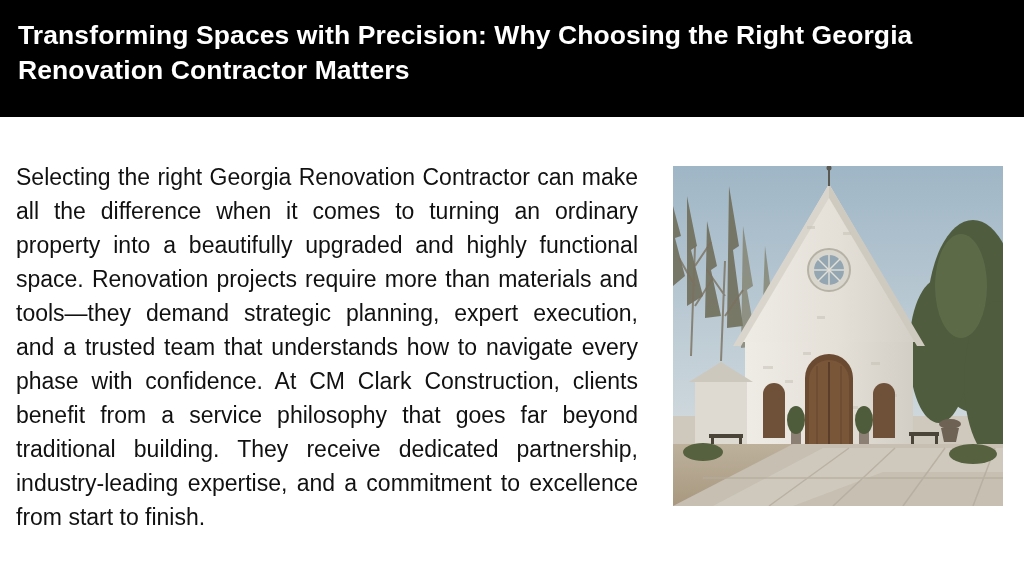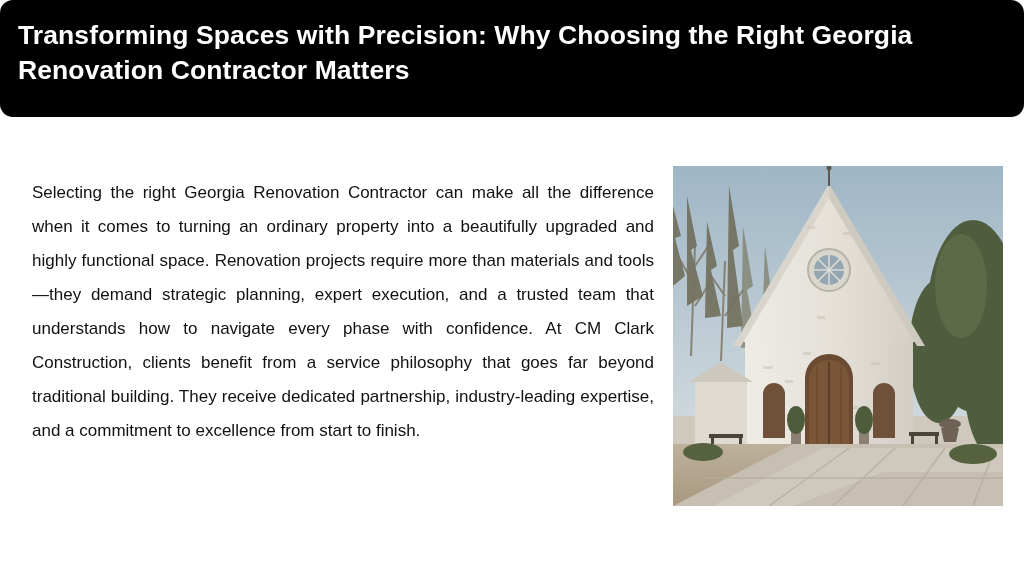--- a/index.html
+++ b/index.html
@@ -21,41 +21,40 @@
   }
   .title-bar {
     position: absolute;
     left: 0;
     top: 0;
     width: 1024px;
     height: 117px;
     background: #000000;
     box-sizing: border-box;
     padding: 18px 28px 12px 18px;
-    border-radius: 13px;
   }
   .title-text {
     color: #ffffff;
     font-size: 26.5px;
     font-weight: bold;
     line-height: 1.33;
     letter-spacing: 0.1px;
     margin: 0;
   }
   .body-text {
     position: absolute;
     left: 16px;
     top: 160px;
     width: 622px;
-    font-size: 17px;
+    font-size: 23px;
     line-height: 34px;
     color: #111111;
     text-align: justify;
     text-justify: inter-word;
-    margin: 16px;
+    margin: 0;
   }
   .photo-frame {
     position: absolute;
     left: 673px;
     top: 166px;
     width: 330px;
     height: 340px;
     overflow: hidden;
     background: #cfc9bd;
   }

